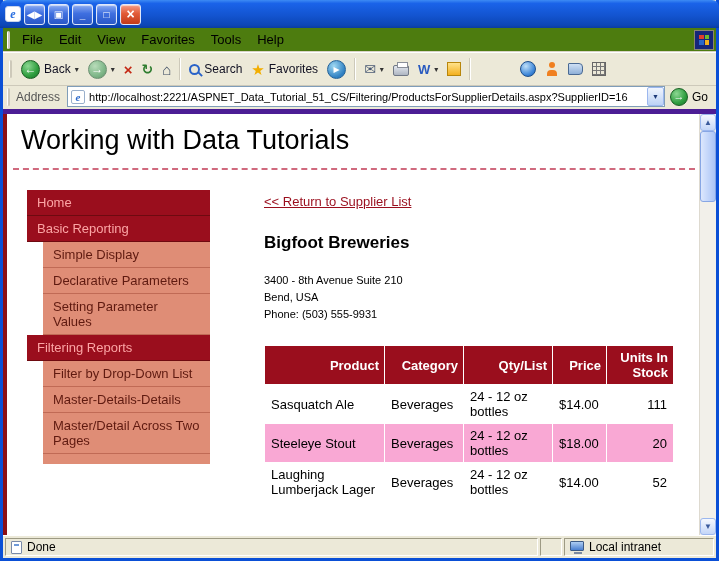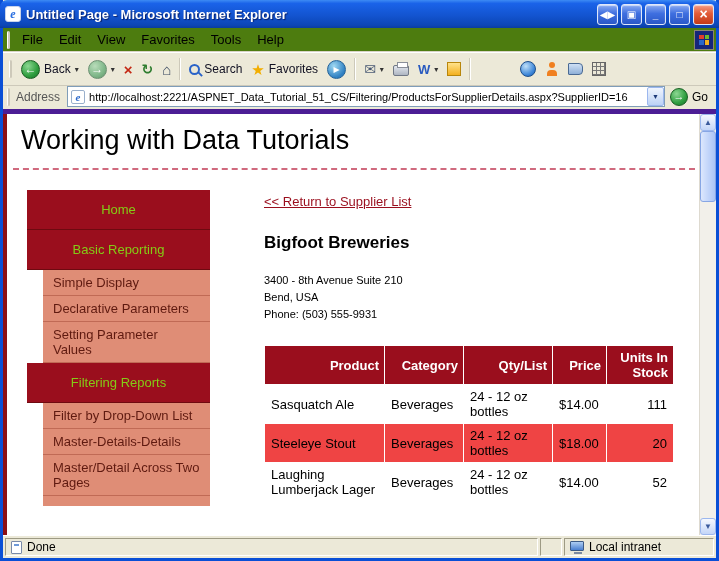--- a/index.html
+++ b/index.html
@@ -105,35 +105,35 @@
   .scroll-track { flex: 1; position: relative; }
   .scroll-thumb { position: absolute; left: 0; right: 0; top: 0; height: 71px;
                   background: linear-gradient(90deg,#dce7fd,#aac4f6); border: 1px solid #87a6e4; border-radius: 3px; }
   .page-inner { position: absolute; left: 4px; right: 17px; top: 0; bottom: 0; overflow: hidden; padding-left: 6px; }
 
   .page-title { font-size: 27px; color: #000; padding: 11px 0 12px 8px; letter-spacing: 0; }
   .dashed { border-bottom: 2px dashed #d06a7e; margin-right: 4px; }
   .body-row { display: flex; padding-top: 20px; }
 
   .sidebar { flex: 0 0 183px; width: 183px; margin-left: 14px; font-size: 13px; }
-  .side-section { background: #9a0e1d; color: #84cc16; padding: 12px 10px; border-bottom: 1px solid #6e0a10; text-align: center; }
+  .side-section { background: #9a0e1d; color: #fca5a5; padding: 5px 10px; border-bottom: 1px solid #6e0a10; }
   .side-sub { margin-left: 16px; background: #df8d76; color: #5f1a10; padding: 5px 10px;
               border-bottom: 1px solid #c06a55; }
   .side-sub.partial { height: 10px; overflow: hidden; border-bottom: none; }
 
   .main { margin-left: 54px; padding-top: 2px; }
   .return-link { display: inline-block; color: #9a0e1d; text-decoration: underline; font-size: 13px; }
   .supplier-name { margin-top: 23px; font-size: 17px; font-weight: bold; color: #000; }
   .supplier-address { margin-top: 19px; font-size: 11px; line-height: 17px; color: #000; }
 
   table.products { margin-top: 22px; border-collapse: separate; border-spacing: 1px; font-size: 13px; }
   table.products th { background: #9a0e1d; color: #fff; font-weight: bold; text-align: right;
                       padding: 4px 5px; vertical-align: middle; }
   table.products td { padding: 4px 6px; vertical-align: middle; background: #fff; }
-  table.products tr.alt td { background: #ef4444; }
+  table.products tr.alt td { background: #f9a8d4; }
   td.num { text-align: right; }
 
   
   .statusbar { flex: 0 0 23px; background: #ece9d8; border-top: 1px solid #fff; display: flex;
                gap: 2px; padding: 2px; align-items: stretch; }
   .status-panel { border: 1px solid; border-color: #9d9a84 #fff #fff #9d9a84; display: flex;
                   align-items: center; gap: 5px; padding: 0 5px; font-size: 12px; color: #000; }
   .status-left { flex: 1; }
   .status-mid { flex: 0 0 22px; }
   .status-zone { flex: 0 0 150px; }
@@ -144,21 +144,20 @@
              background: linear-gradient(#aecdf2,#4a7fd0); position: relative; margin-bottom: 3px; }
   .pc-icon::after { content: ""; position: absolute; left: 3px; bottom: -4px; width: 8px; height: 2px; background: #7d8aa0; }
 </style>
 </head>
 <body>
 
 <div class="window">
 
   <div class="titlebar">
     <span class="title-icon">e</span>
-    <span class="title-text">Untitled Page - Microsoft Internet Explorer</span>
     <span class="tb-btn">◀▶</span>
     <span class="tb-btn">▣</span>
     <span class="tb-btn">_</span>
     <span class="tb-btn">□</span>
     <span class="tb-btn close">×</span>
   </div>
 
   <div class="menubar">
     <div class="grip"></div>
     <span class="menu-item">File</span>

